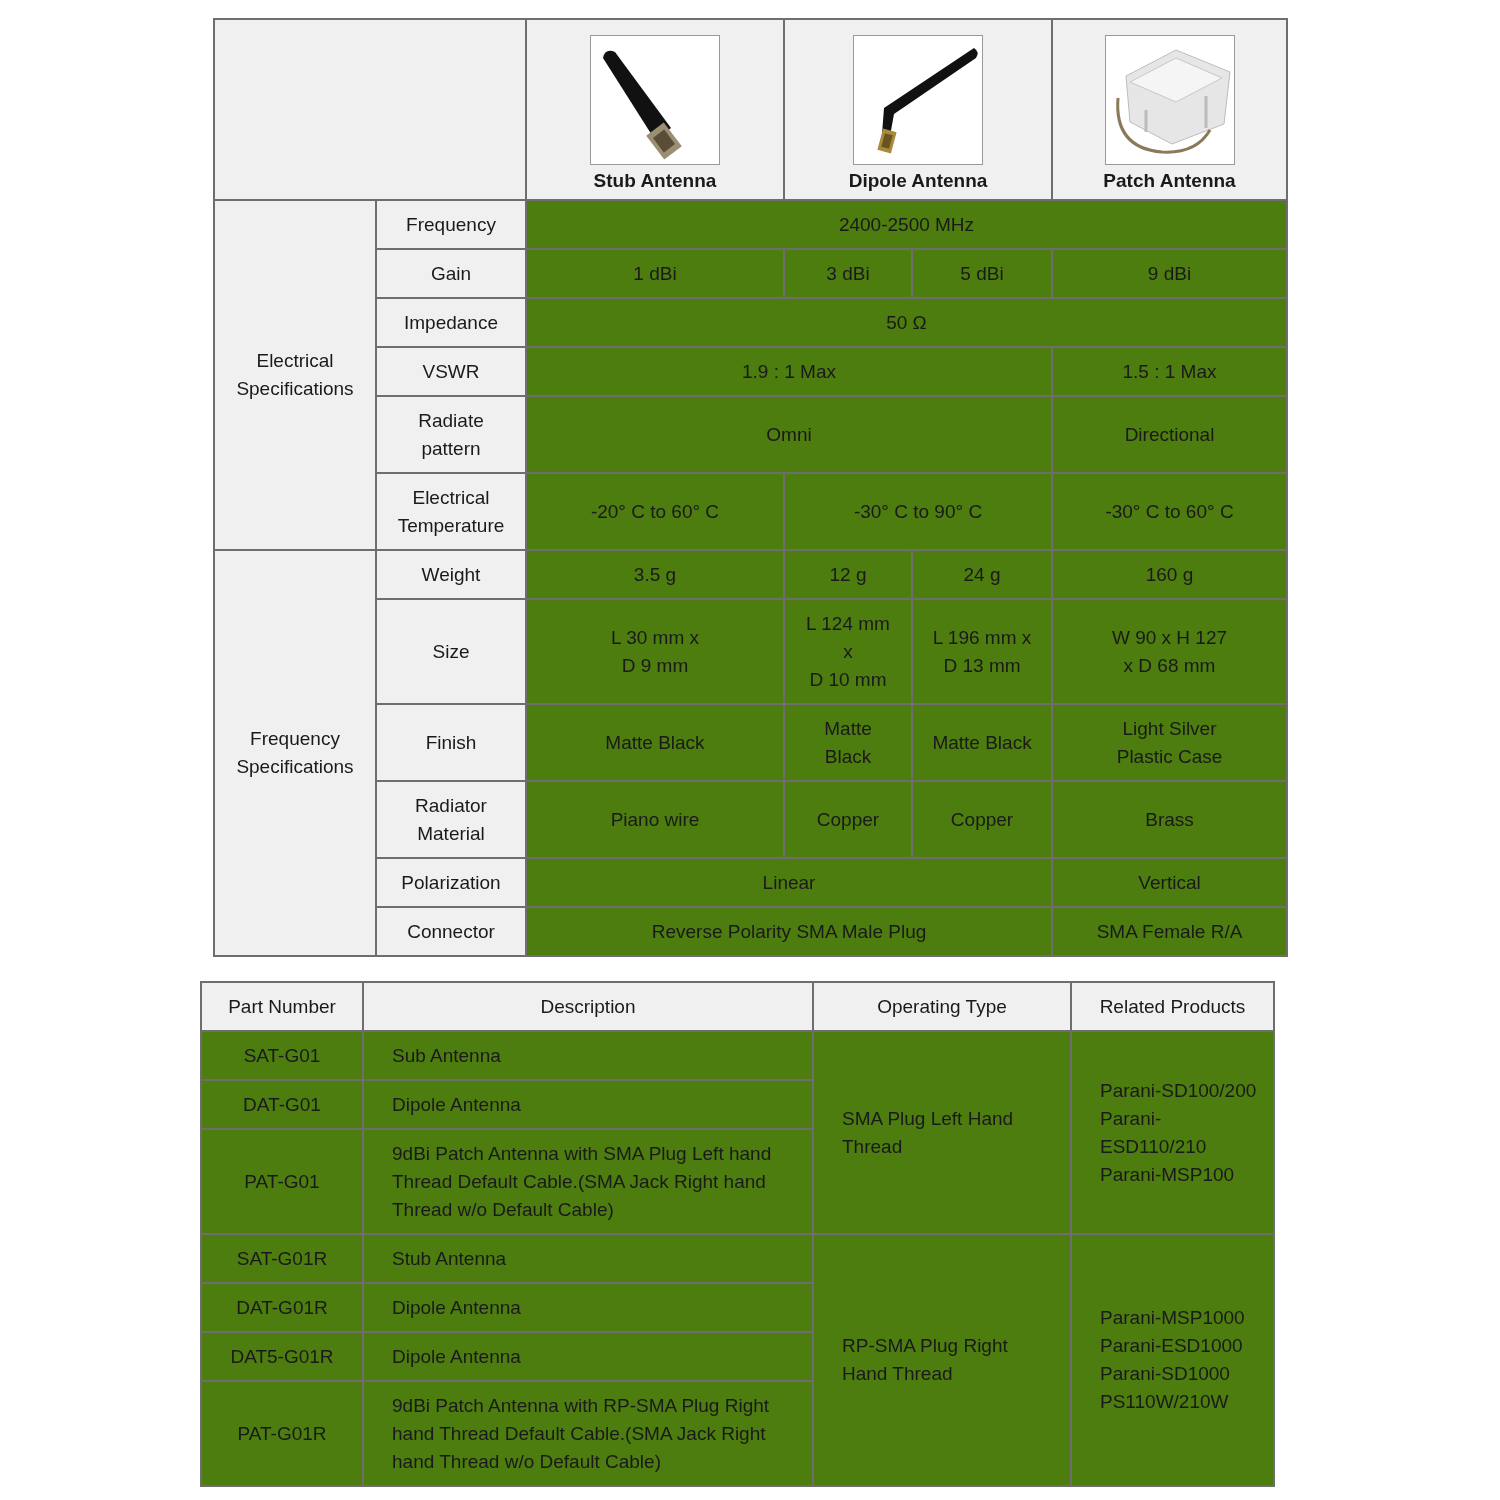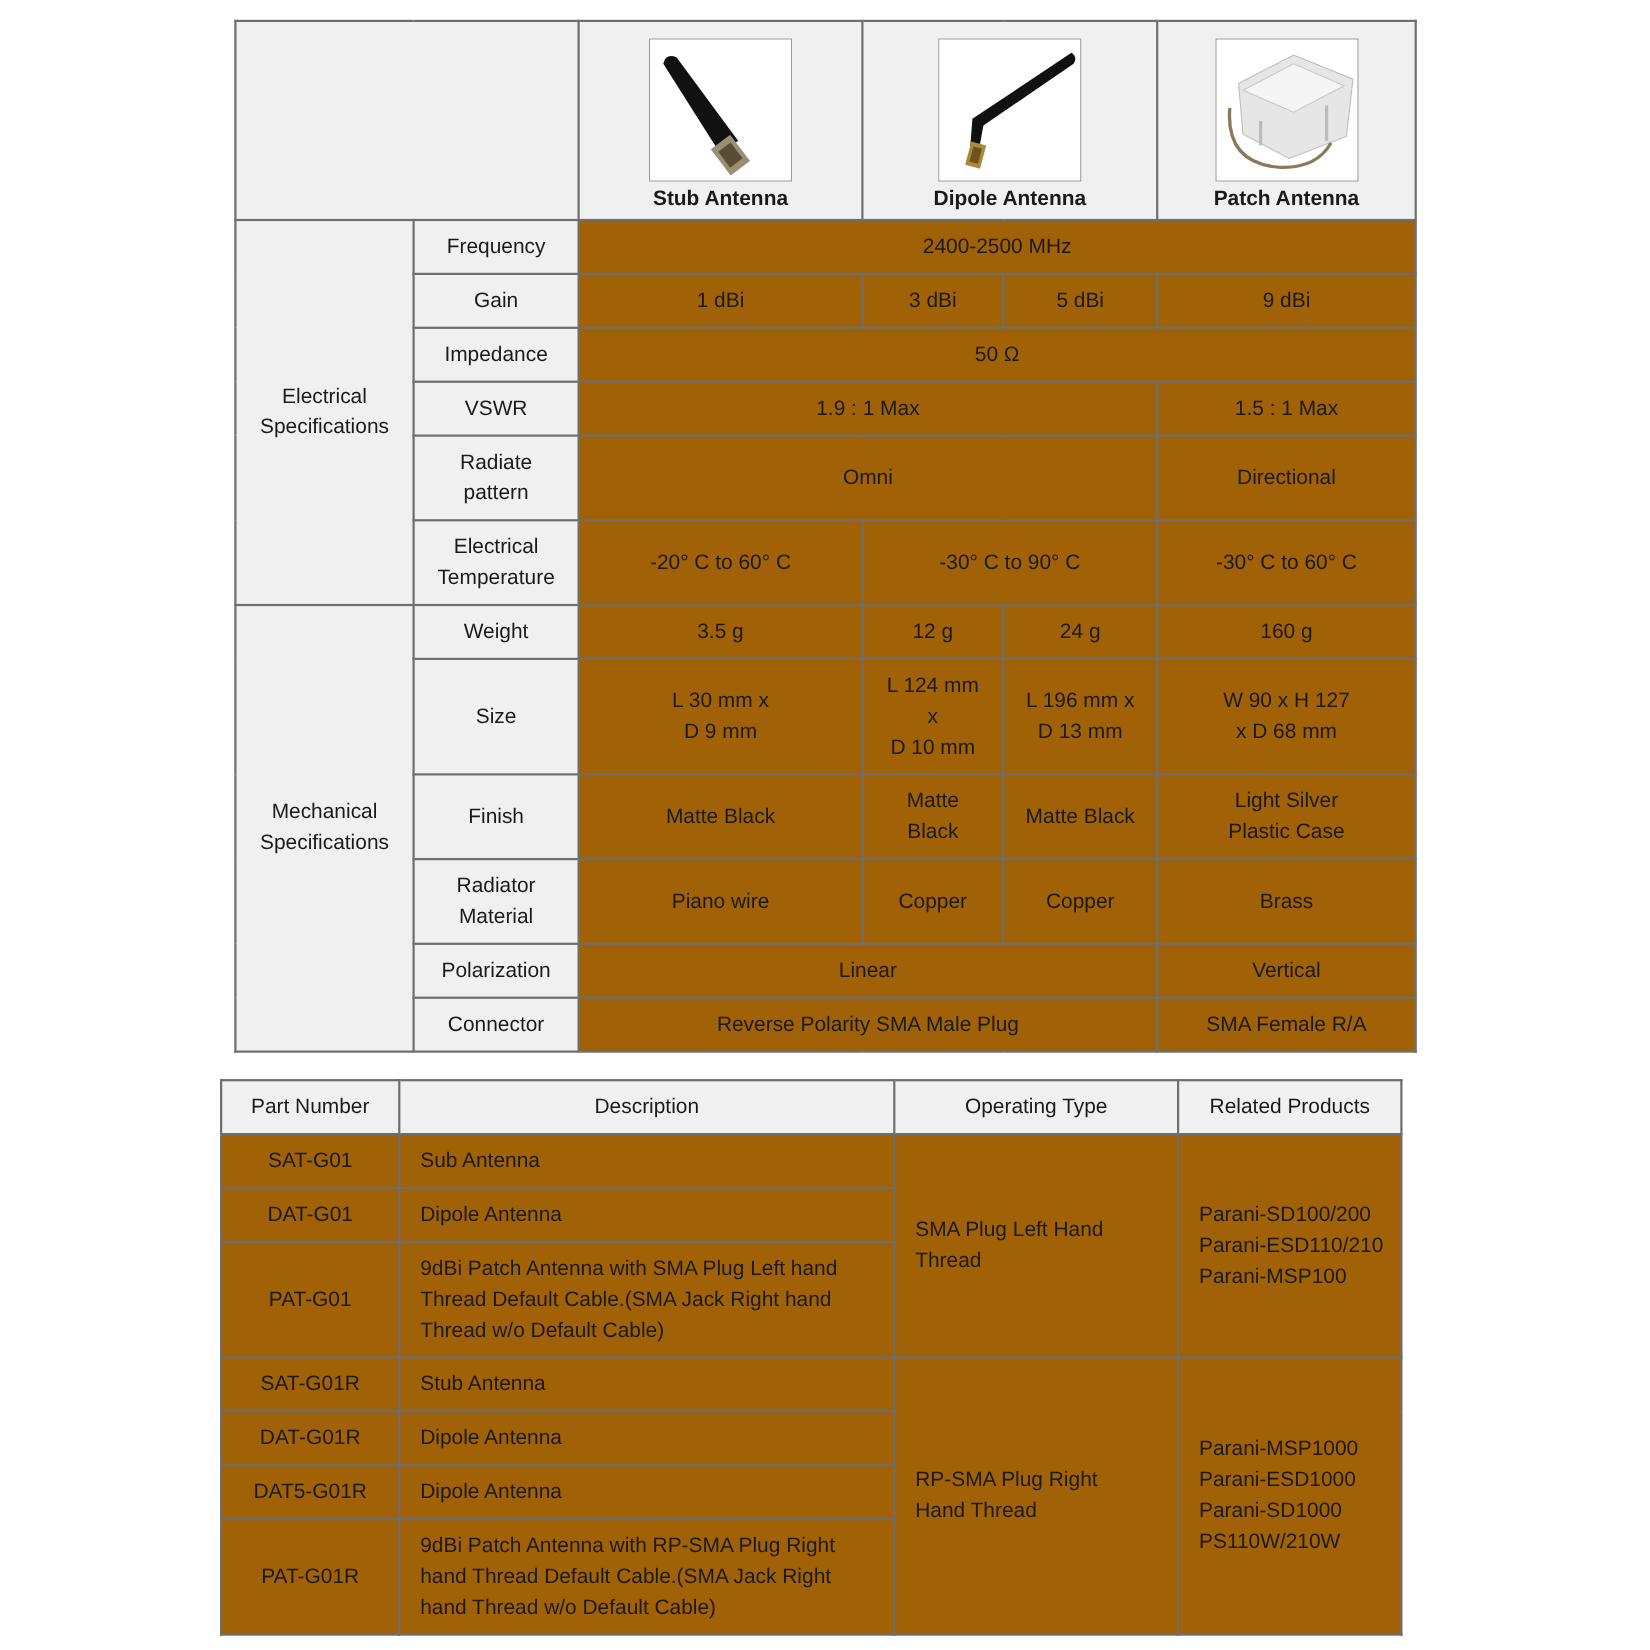--- a/index.html
+++ b/index.html
@@ -1,23 +1,23 @@
 <!DOCTYPE html>
 <html><head>
 <meta charset="utf-8">
 <style>
   html, body { margin:0; padding:0; background:#ffffff; }
   body { width:1500px; height:1500px; position:relative; font-family:"Liberation Sans", sans-serif; color:#111; }
   table { border-collapse:collapse; position:absolute; table-layout:fixed; }
   td, th { border:2px solid #6e6e6e; text-align:center; vertical-align:middle; font-size:19px; font-weight:normal; padding:0 6px; line-height:28px; color:#1a1a1a; }
   .gray { background:#f0f0f0; }
-  .white { background:#a16207; }
+  .white { background:#4d7c0f; }
   #spec { left:213px; top:18px; width:1073px; }
   #parts { left:200px; top:981px; width:1073px; }
-  .left { text-align:left; padding-left:18px; }
+  .left { text-align:left; padding-left:28px; }
   .prodname { font-weight:bold; font-size:19px; display:block; margin-top:2px; }
   .imgbox { width:128px; height:128px; border:1px solid #999; margin:10px auto 0; background:#fff; display:block; }
   .imgbox svg { width:128px; height:128px; display:block; }
 </style>
 </head>
 <body>
 
 <table id="spec">
   <colgroup>
     <col style="width:162px">
@@ -93,21 +93,21 @@
     <td class="white">Directional</td>
   </tr>
   <tr style="height:77px">
     <td class="gray"><span>Electrical</span><br><span>Temperature</span></td>
     <td class="white">-20° C to 60° C</td>
     <td class="white" colspan="2">-30° C to 90° C</td>
     <td class="white">-30° C to 60° C</td>
   </tr>
 
   <tr style="height:49px">
-    <td class="gray" rowspan="6" style="padding:0 14px">Mechanical Specifications</td>
+    <td class="gray" rowspan="6" style="padding:0 14px">Frequency Specifications</td>
     <td class="gray">Weight</td>
     <td class="white">3.5 g</td>
     <td class="white">12 g</td>
     <td class="white">24 g</td>
     <td class="white">160 g</td>
   </tr>
   <tr style="height:105px">
     <td class="gray">Size</td>
     <td class="white"><span>L 30 mm x</span><br><span>D 9 mm</span></td>
     <td class="white"><span>L 124 mm</span><br><span>x</span><br><span>D 10 mm</span></td>

